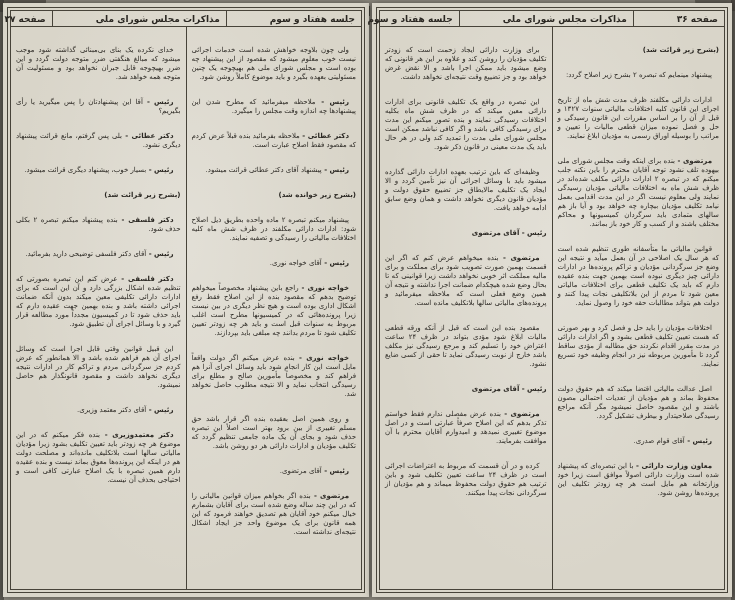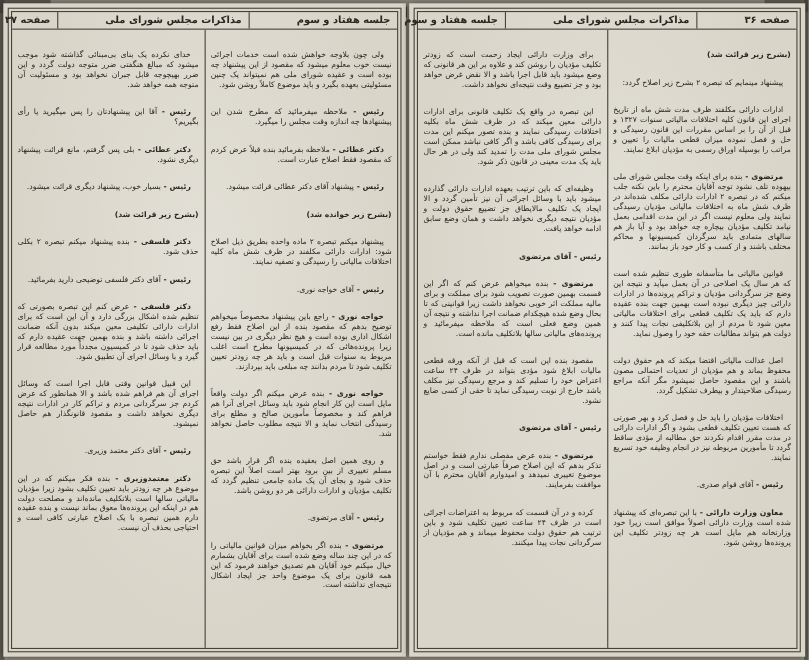--- a/index.html
+++ b/index.html
@@ -59,21 +59,21 @@
 <div class="page left">
   <div class="frame">
     <div class="frame-inner">
       <div class="page-header">
         <div class="hcell">جلسه هفتاد و سوم</div>
         <div class="hcell grow">مذاکرات مجلس شورای ملی</div>
         <div class="hcell">صفحه ۳۷</div>
       </div>
       <div class="page-body">
         <div class="col">
-            <p class="line">ولی چون بلاوجه خواهش شده است خدمات اجرائی نیست خوب معلوم میشود که مقصود از این پیشنهاد چه بوده است و عقیده شورای ملی هم نمیتواند یک چنین مسئولیتی بعهده بگیرد و باید موضوع کاملاً روشن شود.</p>
+            <p class="line">ولی چون بلاوجه خواهش شده است خدمات اجرائی نیست خوب معلوم میشود که مقصود از این پیشنهاد چه بوده است و مجلس شورای ملی هم بهیچوجه یک چنین مسئولیتی بعهده بگیرد و باید موضوع کاملاً روشن شود.</p>
             <p class="line"><b>رئیس - </b>ملاحظه میفرمائید که مطرح شدن این پیشنهادها چه اندازه وقت مجلس را میگیرد.</p>
             <p class="line"><b>دکتر عطائی - </b>ملاحظه بفرمائید بنده قبلاً عرض کردم که مقصود فقط اصلاح عبارت است.</p>
             <p class="line"><b>رئیس - </b>پیشنهاد آقای دکتر عطائی قرائت میشود.</p>
             <p class="line center">(بشرح زیر خوانده شد)</p>
             <p class="line">پیشنهاد میکنم تبصره ۲ ماده واحده بطریق ذیل اصلاح شود: ادارات دارائی مکلفند در ظرف شش ماه کلیه اختلافات مالیاتی را رسیدگی و تصفیه نمایند.</p>
             <p class="line"><b>رئیس - </b>آقای خواجه نوری.</p>
             <p class="line"><b>خواجه نوری - </b>راجع باین پیشنهاد مخصوصاً میخواهم توضیح بدهم که مقصود بنده از این اصلاح فقط رفع اشکال اداری بوده است و هیچ نظر دیگری در بین نیست زیرا پرونده‌هائی که در کمیسیونها مطرح است اغلب مربوط به سنوات قبل است و باید هر چه زودتر تعیین تکلیف شود تا مردم بدانند چه مبلغی باید بپردازند.</p>
             <p class="line"><b>خواجه نوری - </b>بنده عرض میکنم اگر دولت واقعاً مایل است این کار انجام شود باید وسائل اجرای آنرا هم فراهم کند و مخصوصاً مأمورین صالح و مطلع برای رسیدگی انتخاب نماید و الا نتیجه مطلوب حاصل نخواهد شد.</p>
             <p class="line">و روی همین اصل بعقیده بنده اگر قرار باشد حق مسلم تغییری از بین برود بهتر است اصلاً این تبصره حذف شود و بجای آن یک ماده جامعی تنظیم گردد که تکلیف مؤدیان و ادارات دارائی هر دو روشن باشد.</p>
             <p class="line"><b>رئیس - </b>آقای مرتضوی.</p>
@@ -105,29 +105,29 @@
         <div class="hcell grow">مذاکرات مجلس شورای ملی</div>
         <div class="hcell">جلسه هفتاد و سوم</div>
       </div>
       <div class="page-body">
         <div class="col">
             <p class="line center">(بشرح زیر قرائت شد)</p>
             <p class="line">پیشنهاد مینمایم که تبصره ۲ بشرح زیر اصلاح گردد:</p>
             <p class="line">ادارات دارائی مکلفند ظرف مدت شش ماه از تاریخ اجرای این قانون کلیه اختلافات مالیاتی سنوات ۱۳۲۷ و قبل از آن را بر اساس مقررات این قانون رسیدگی و حل و فصل نموده میزان قطعی مالیات را تعیین و مراتب را بوسیله اوراق رسمی به مؤدیان ابلاغ نمایند.</p>
             <p class="line"><b>مرتضوی - </b>بنده برای اینکه وقت مجلس شورای ملی بیهوده تلف نشود توجه آقایان محترم را باین نکته جلب میکنم که در تبصره ۲ ادارات دارائی مکلف شده‌اند در ظرف شش ماه به اختلافات مالیاتی مؤدیان رسیدگی نمایند ولی معلوم نیست اگر در این مدت اقدامی بعمل نیامد تکلیف مؤدیان بیچاره چه خواهد بود و آیا باز هم سالهای متمادی باید سرگردان کمیسیونها و محاکم مختلف باشند و از کسب و کار خود باز بمانند.</p>
             <p class="line">قوانین مالیاتی ما متأسفانه طوری تنظیم شده است که هر سال یک اصلاحی در آن بعمل میآید و نتیجه این وضع جز سرگردانی مؤدیان و تراکم پرونده‌ها در ادارات دارائی چیز دیگری نبوده است بهمین جهت بنده عقیده دارم که باید یک تکلیف قطعی برای اختلافات مالیاتی معین شود تا مردم از این بلاتکلیفی نجات پیدا کنند و دولت هم بتواند مطالبات حقه خود را وصول نماید.</p>
+            <p class="line">اختلافات مؤدیان را باید حل و فصل کرد و بهر صورتی که هست تعیین تکلیف قطعی بشود و اگر ادارات دارائی در مدت مقرر اقدام نکردند حق مطالبه از مؤدی ساقط گردد تا مأمورین مربوطه نیز در انجام وظیفه خود تسریع نمایند.</p>
             <p class="line">اصل عدالت مالیاتی اقتضا میکند که هم حقوق دولت محفوظ بماند و هم مؤدیان از تعدیات احتمالی مصون باشند و این مقصود حاصل نمیشود مگر آنکه مراجع رسیدگی صلاحیتدار و بیطرف تشکیل گردد.</p>
-            <p class="line">اختلافات مؤدیان را باید حل و فصل کرد و بهر صورتی که هست تعیین تکلیف قطعی بشود و اگر ادارات دارائی در مدت مقرر اقدام نکردند حق مطالبه از مؤدی ساقط گردد تا مأمورین مربوطه نیز در انجام وظیفه خود تسریع نمایند.</p>
             <p class="line"><b>رئیس - </b>آقای قوام صدری.</p>
             <p class="line"><b>معاون وزارت دارائی - </b>با این تبصره‌ای که پیشنهاد شده است وزارت دارائی اصولاً موافق است زیرا خود وزارتخانه هم مایل است هر چه زودتر تکلیف این پرونده‌ها روشن شود.</p>
           </div>
         <div class="col">
-            <p class="line">برای وزارت دارائی ایجاد زحمت است که زودتر تکلیف مؤدیان را روشن کند و علاوه بر این هر قانونی که وضع میشود باید قابل اجرا باشد و الا نقض غرض خواهد بود و جز تضییع وقت نتیجه‌ای نخواهد داشت.</p>
+            <p class="line">برای وزارت دارائی ایجاد زحمت است که زودتر تکلیف مؤدیان را روشن کند و علاوه بر این هر قانونی که وضع میشود باید ممکن اجرا باشد و الا نقض غرض خواهد بود و جز تضییع وقت نتیجه‌ای نخواهد داشت.</p>
             <p class="line">این تبصره در واقع یک تکلیف قانونی برای ادارات دارائی معین میکند که در ظرف شش ماه بکلیه اختلافات رسیدگی نمایند و بنده تصور میکنم این مدت برای رسیدگی کافی باشد و اگر کافی نباشد ممکن است مجلس شورای ملی مدت را تمدید کند ولی در هر حال باید یک مدت معینی در قانون ذکر شود.</p>
-            <p class="line">وظیفه‌ای که باین ترتیب بعهده ادارات دارائی گذارده میشود باید با وسائل اجرائی آن نیز تأمین گردد و الا ایجاد یک تکلیف مالایطاق جز تضییع حقوق دولت و مؤدیان نتیجه دیگری نخواهد داشت و همان وضع سابق ادامه خواهد یافت.</p>
+            <p class="line">وظیفه‌ای که باین ترتیب بعهده ادارات دارائی گذارده میشود باید با وسائل اجرائی آن نیز تأمین گردد و الا ایجاد یک تکلیف مالایطاق جز تضییع حقوق دولت و مؤدیان قانون دیگری نخواهد داشت و همان وضع سابق ادامه خواهد یافت.</p>
             <p class="line center"><b>رئیس - </b>آقای مرتضوی</p>
             <p class="line"><b>مرتضوی - </b>بنده میخواهم عرض کنم که اگر این قسمت بهمین صورت تصویب شود برای مملکت و برای مالیه مملکت اثر خوبی نخواهد داشت زیرا قوانینی که تا بحال وضع شده هیچکدام ضمانت اجرا نداشته و نتیجه آن همین وضع فعلی است که ملاحظه میفرمائید و پرونده‌های مالیاتی سالها بلاتکلیف مانده است.</p>
             <p class="line">مقصود بنده این است که قبل از آنکه ورقه قطعی مالیات ابلاغ شود مؤدی بتواند در ظرف ۲۴ ساعت اعتراض خود را تسلیم کند و مرجع رسیدگی نیز مکلف باشد خارج از نوبت رسیدگی نماید تا حقی از کسی ضایع نشود.</p>
             <p class="line center"><b>رئیس - </b>آقای مرتضوی</p>
             <p class="line"><b>مرتضوی - </b>بنده عرض مفصلی ندارم فقط خواستم تذکر بدهم که این اصلاح صرفاً عبارتی است و در اصل موضوع تغییری نمیدهد و امیدوارم آقایان محترم با آن موافقت بفرمایند.</p>
             <p class="line">کرده و در آن قسمت که مربوط به اعتراضات اجرائی است در ظرف ۲۴ ساعت تعیین تکلیف شود و باین ترتیب هم حقوق دولت محفوظ میماند و هم مؤدیان از سرگردانی نجات پیدا میکنند.</p>
           </div>
       </div>
     </div>
   </div>

